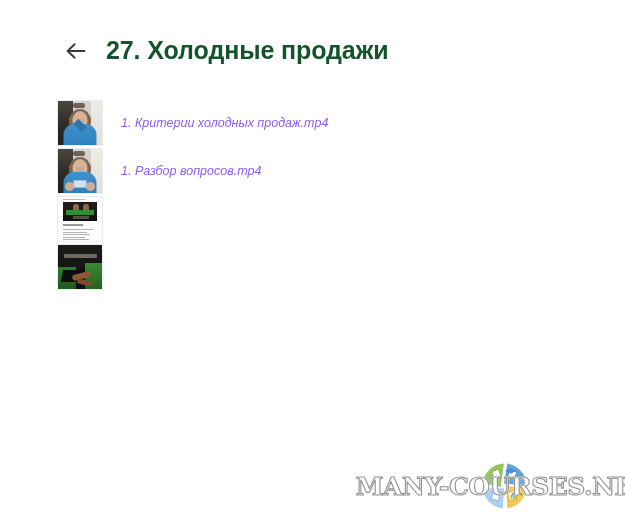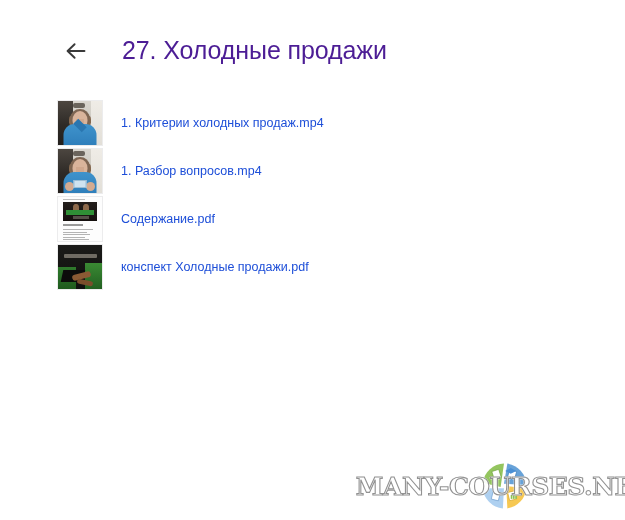--- a/index.html
+++ b/index.html
@@ -34,24 +34,24 @@
     cursor: pointer;
     flex: 0 0 auto;
     background: transparent;
     border: none;
   }
 
   .back-button svg { display: block; }
 
   .page-title {
     font-size: 25px;
-    font-weight: normal;
-    color: #4c1d95;
+    font-weight: bold;
+    color: #14532d;
     letter-spacing: -0.1px;
-    margin-left: 31px;
+    margin-left: 15px;
     white-space: nowrap;
     line-height: 1.1;
   }
 
   
   .file-list {
     margin-top: 33px;
     padding-left: 57px;
   }
 
@@ -73,24 +73,25 @@
   }
 
   .thumb-inner {
     position: absolute;
     inset: 0;
     overflow: hidden;
   }
 
   .file-label {
     font-size: 12.5px;
-    color: #1d4ed8;
+    color: #8b5cf6;
     margin-left: 18px;
     white-space: nowrap;
     line-height: 1.2;
+    font-style: italic;
   }
 
   
   .tv-bg {
     position: absolute;
     inset: 0;
     background:
       linear-gradient(180deg, #d9d6cf 0%, #cfccc4 38%, #c9c6be 100%);
   }
   .tv-wall-left {
@@ -404,37 +405,35 @@
             <div class="pdf-line" style="width:88%"></div>
             <div class="pdf-line" style="width:72%"></div>
             <div class="pdf-line" style="width:80%"></div>
             <div class="pdf-line" style="width:64%"></div>
             <div class="pdf-line" style="width:76%"></div>
 
           </div>
         </div>
       </div>
     </div>
-    <span class="file-label">Содержание.pdf</span>
   </div>
 
   <div class="file-row">
     <div class="thumb">
       <div class="thumb-inner">
         <div class="dark-slide">
           <div class="ds-title"></div>
           <div class="ds-green-left"></div>
           <div class="ds-green-right"></div>
           <div class="ds-desk"></div>
           <div class="ds-arm"></div>
           <div class="ds-arm2"></div>
         </div>
       </div>
     </div>
-    <span class="file-label">конспект Холодные продажи.pdf</span>
   </div>
 
 </div>
 
 <div class="watermark">
 
   <span class="wm-logo">
     <svg viewBox="0 0 100 100" width="56" height="56" aria-hidden="true">
 
       <g opacity="0.92">

